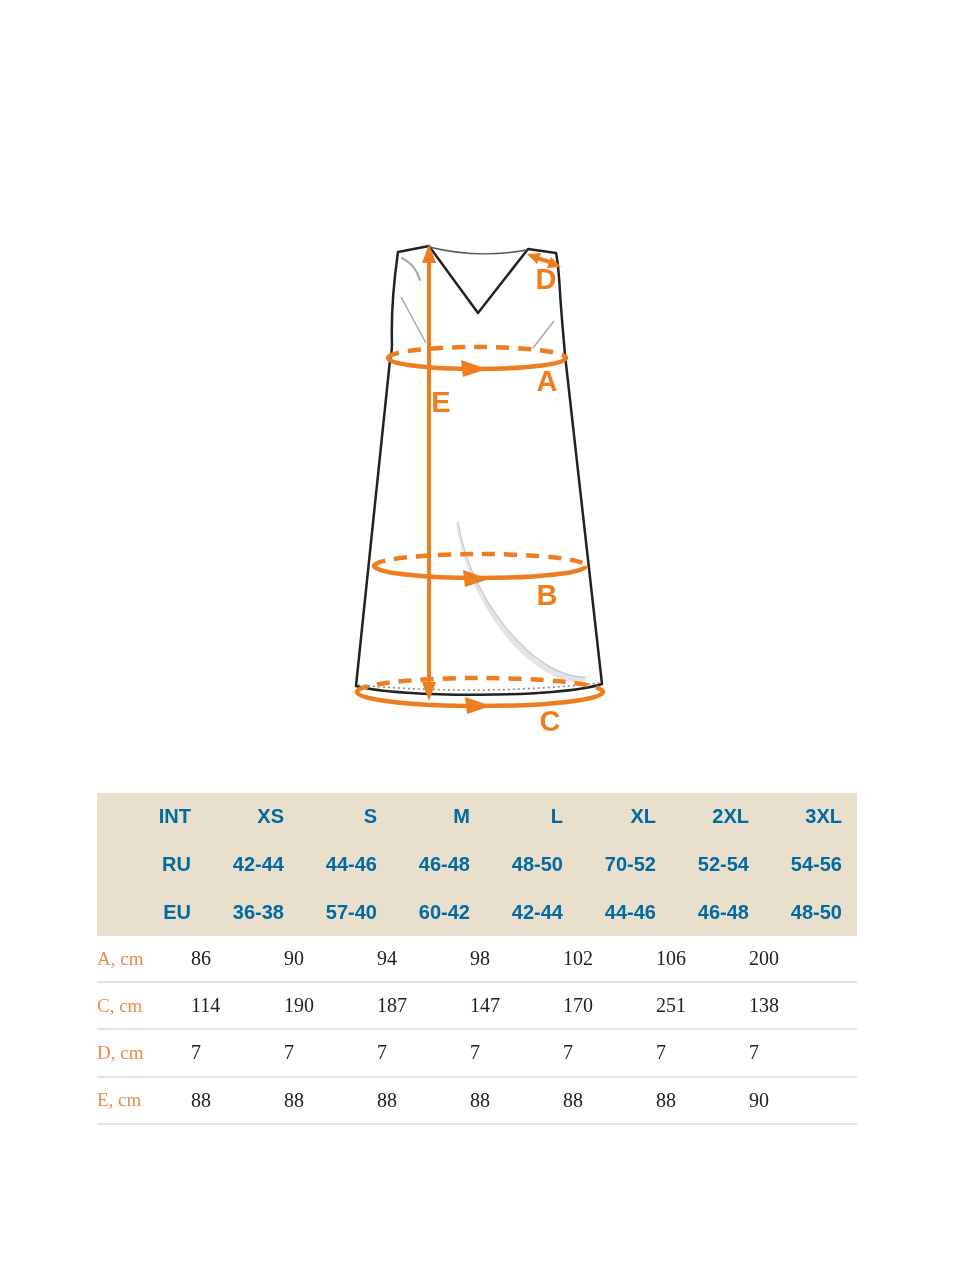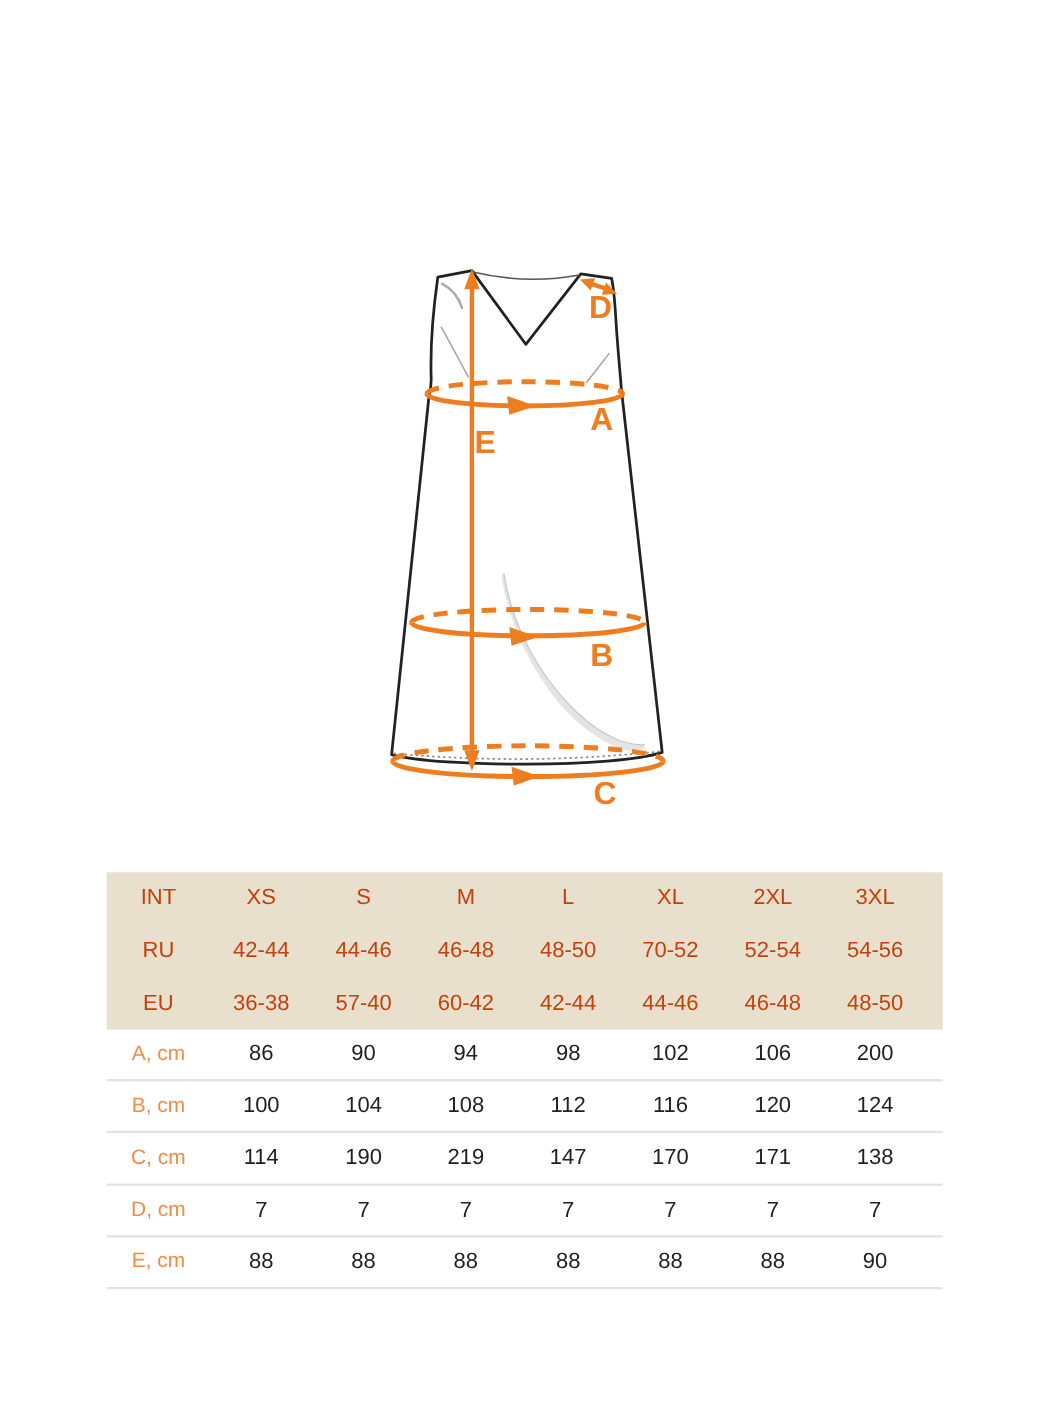--- a/index.html
+++ b/index.html
@@ -9,23 +9,23 @@
   
   .diagram{position:absolute;left:330px;top:235px;width:300px;height:510px;}
   .diagram svg{display:block;width:100%;height:100%;}
   .dim-label{font-family:"Liberation Sans",sans-serif;font-size:29px;font-weight:bold;fill:#ee7d1f;}
 
   
   .size-table{position:absolute;left:97px;top:793px;width:760px;}
   .trow{display:grid;grid-template-columns:94px repeat(7,93px);align-items:center;}
   .thead{background:#e8dfcd;}
   .thead .trow{height:47.67px;}
-  .thead .cell{font-weight:normal;font-size:20px;color:#c2410c;text-align:center;}
+  .thead .cell{font-weight:bold;font-size:20px;color:#0369a1;text-align:right;}
   .tbody .trow{height:45.2px;border-bottom:2px solid #e2e2e0;}
-  .tbody .cell{font-size:20px;color:#212121;text-align:center;}
+  .tbody .cell{font-size:20px;color:#212121;font-family:Liberation Serif, serif;}
   .tbody .cell.rlabel{font-size:19px;color:#ef8c48;font-weight:normal;}
 </style>
 </head>
 <body>
 
 <div class="stage">
 
   <div class="diagram">
     <svg viewBox="330 235 300 510" xmlns="http://www.w3.org/2000/svg">
 
@@ -125,37 +125,27 @@
         <div class="cell rlabel">A, cm</div>
         <div class="cell">86</div>
         <div class="cell">90</div>
         <div class="cell">94</div>
         <div class="cell">98</div>
         <div class="cell">102</div>
         <div class="cell">106</div>
         <div class="cell">200</div>
       </div>
       <div class="trow">
-        <div class="cell rlabel">B, cm</div>
-        <div class="cell">100</div>
-        <div class="cell">104</div>
-        <div class="cell">108</div>
-        <div class="cell">112</div>
-        <div class="cell">116</div>
-        <div class="cell">120</div>
-        <div class="cell">124</div>
-      </div>
-      <div class="trow">
         <div class="cell rlabel">C, cm</div>
         <div class="cell">114</div>
         <div class="cell">190</div>
-        <div class="cell">219</div>
+        <div class="cell">187</div>
         <div class="cell">147</div>
         <div class="cell">170</div>
-        <div class="cell">171</div>
+        <div class="cell">251</div>
         <div class="cell">138</div>
       </div>
       <div class="trow">
         <div class="cell rlabel">D, cm</div>
         <div class="cell">7</div>
         <div class="cell">7</div>
         <div class="cell">7</div>
         <div class="cell">7</div>
         <div class="cell">7</div>
         <div class="cell">7</div>

